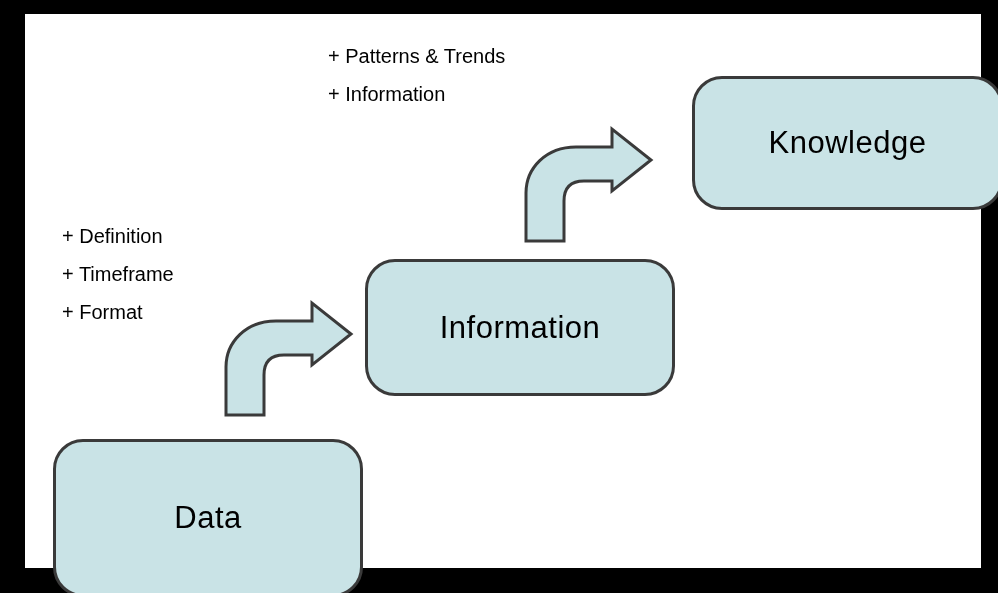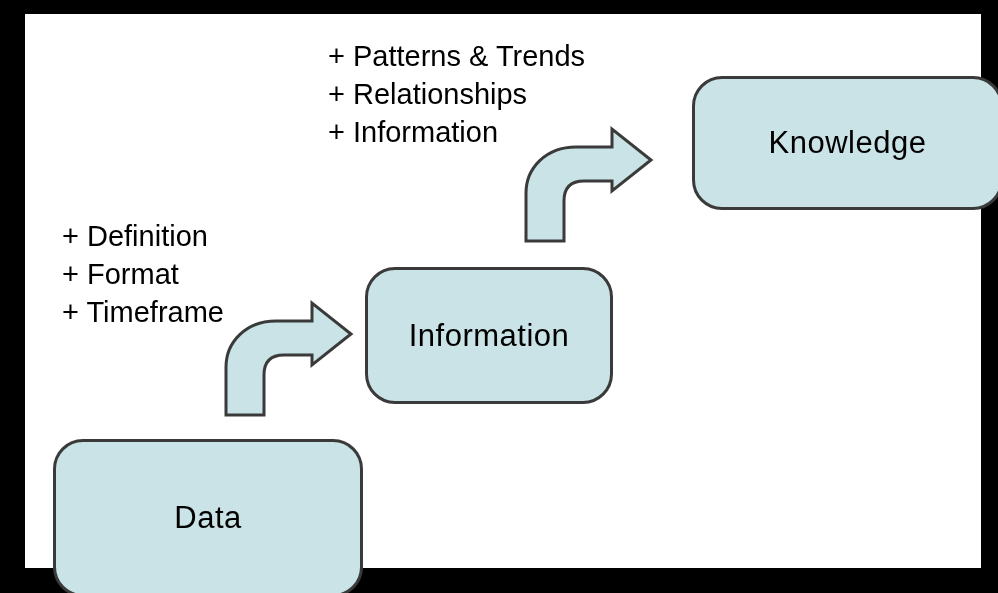--- a/index.html
+++ b/index.html
@@ -33,26 +33,26 @@
     border: 3px solid var(--box_border);
     border-radius: 30px;
     display: flex;
     align-items: center;
     justify-content: center;
     color: var(--text);
     font-size: 31px;
     letter-spacing: 0.5px;
   }
   .box-data        { left: 28px;  top: 425px; width: 310px; height: 158px; }
-  .box-information { left: 340px; top: 245px; width: 248px; height: 137px; margin-top: 8px; }
+  .box-information { left: 340px; top: 245px; width: 310px; height: 137px; }
   .box-knowledge   { left: 667px; top: 62px;  width: 311px; height: 134px; }
   .annotations {
     position: absolute;
     color: var(--text);
-    font-size: 29px;
+    font-size: 20px;
     line-height: 38px;
     white-space: nowrap;
   }
   .ann-left { left: 37px;  top: 165px; margin-top: 38px; }
   .ann-top  { left: 303px; top: 23px; }
   .arrow-svg { position: absolute; overflow: visible; }
   .arrow-lower { left: 199px; top: 287px; }
   .arrow-upper { left: 499px; top: 113px; }
   .arrow-svg path {
     fill: var(--box_fill);
@@ -62,27 +62,26 @@
   }
 </style>
 </head>
 <body>
 
 <div class="screen">
   <div class="canvas">
 
     <div class="annotations ann-left">
       <div>+ Definition</div>
+      <div>+ Timeframe</div>
       <div>+ Format</div>
-      <div>+ Timeframe</div>
     </div>
 
     <div class="annotations ann-top">
       <div>+ Patterns &amp; Trends</div>
-      <div>+ Relationships</div>
       <div>+ Information</div>
     </div>
 
     <svg class="arrow-svg arrow-lower" width="129" height="116" viewBox="0 0 129 116" aria-hidden="true">
       <path d="M 2,114 L 2,66 C 2,41 22,20 52,20 L 88,20 L 88,2 L 127,33 L 88,64 L 88,54 L 60,54 Q 40,54 40,74 L 40,114 Z"></path>
     </svg>
 
     <svg class="arrow-svg arrow-upper" width="129" height="116" viewBox="0 0 129 116" aria-hidden="true">
       <path d="M 2,114 L 2,66 C 2,41 22,20 52,20 L 88,20 L 88,2 L 127,33 L 88,64 L 88,54 L 60,54 Q 40,54 40,74 L 40,114 Z"></path>
     </svg>

